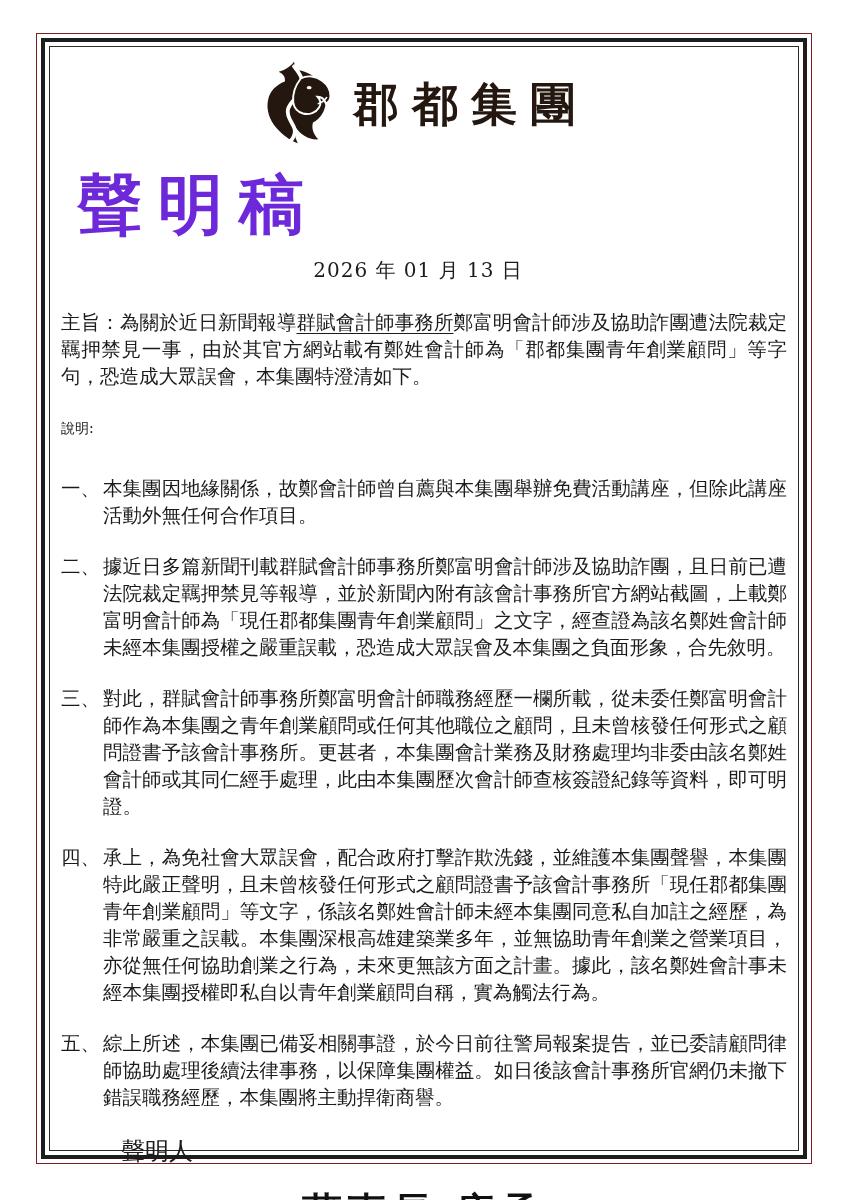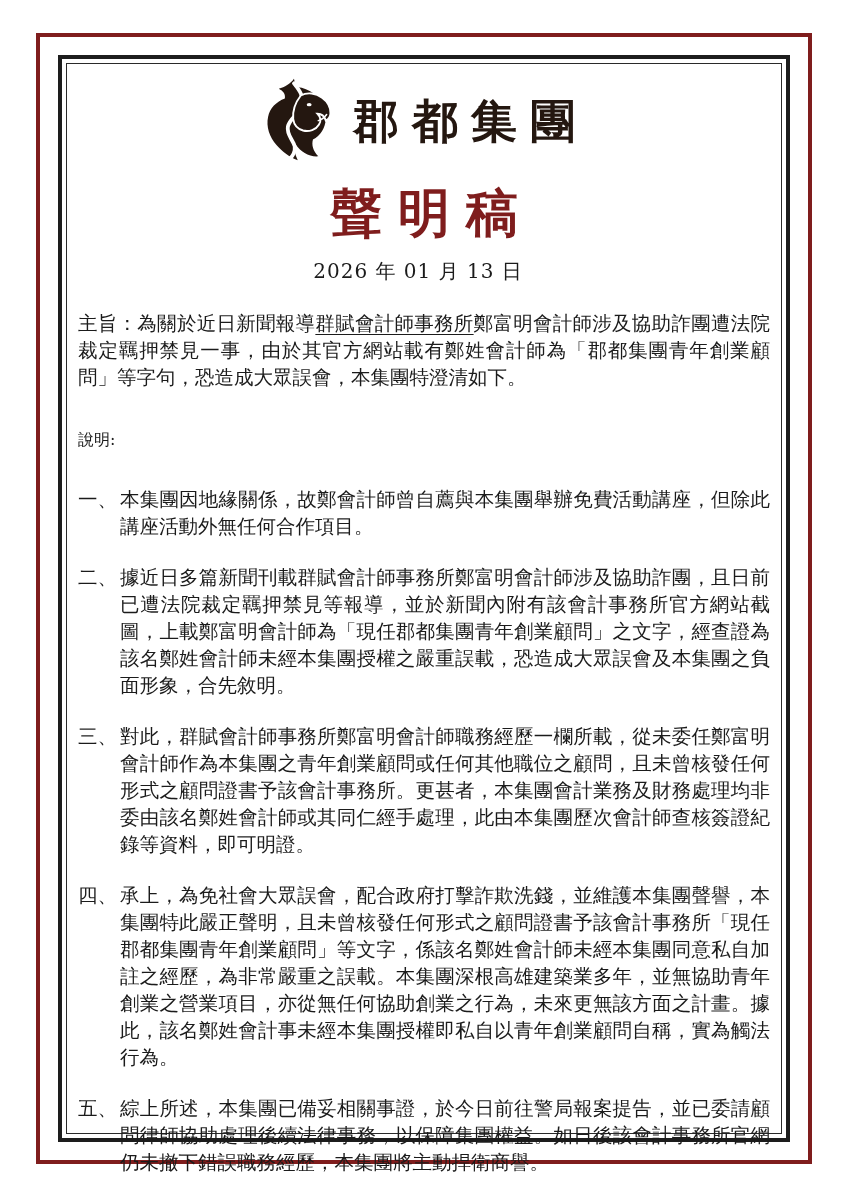--- a/index.html
+++ b/index.html
@@ -9,22 +9,22 @@
     font-family: "DejaVu Serif", "Liberation Serif", serif;
     color: #1b1b1b;
     position: relative;
     overflow: hidden;
   }
   .page { width: 848px; height: 1200px; background: #ffffff; position: relative; }
 
   
   .frame-outer {
     position: absolute; inset: 33px 36px 36px 36px;
-    border: 4px solid #7f1d1d;
-    padding: 18px;
+    border: 1px solid #7f1d1d;
+    padding: 4px;
   }
   .frame-mid {
     height: 100%;
     border: 4px solid #1d1d1d;
     padding: 4px;
   }
   .frame-inner {
     height: 100%;
     border: 1px solid #2a2a2a;
     padding: 6px 10px 0 10px;
@@ -42,40 +42,40 @@
     gap: 14px; margin-top: 6px; height: 92px;
   }
   .lion { width: 76px; height: 90px; flex: 0 0 auto; }
   .company-name {
     font-size: 46px; font-weight: bold; color: #241710;
     letter-spacing: 13px; line-height: 1;
     text-indent: 0; padding-left: 4px; white-space: nowrap;
   }
 
   .doc-title {
-    text-align: center;
-    font-size: 52px; font-weight: bold; color: #7f1d1d;
+    text-align: left;
+    font-size: 65px; font-weight: bold; color: #6d28d9;
     letter-spacing: 16px; text-indent: 16px;
     margin-top: 16px; line-height: 1.2;
   }
 
   .date-row {
     text-align: center;
     font-size: 20px;
     padding-right: 12px;
     margin-top: 14px;
     letter-spacing: 1px;
   }
 
   .body-text { font-size: 19.5px; line-height: 27px; text-align: justify; }
 
   .subject { margin-top: 25px; }
   .subject .u { text-decoration: underline; text-underline-offset: 4px; }
 
-  .explain-label { margin-top: 35px; font-size: 16px; line-height: 27px; }
+  .explain-label { margin-top: 25px; font-size: 14px; line-height: 27px; }
 
   .items { margin-top: 9px; }
   .item { position: relative; padding-left: 42px; }
   .item .num { position: absolute; left: 0; top: 0; }
   .item .txt { display: block; margin-top: 24px; }
 
   .declarant { margin-top: 27px; margin-left: 60px; font-size: 24px; line-height: 27px; }
 
   .signature {
     margin-top: 23px;

